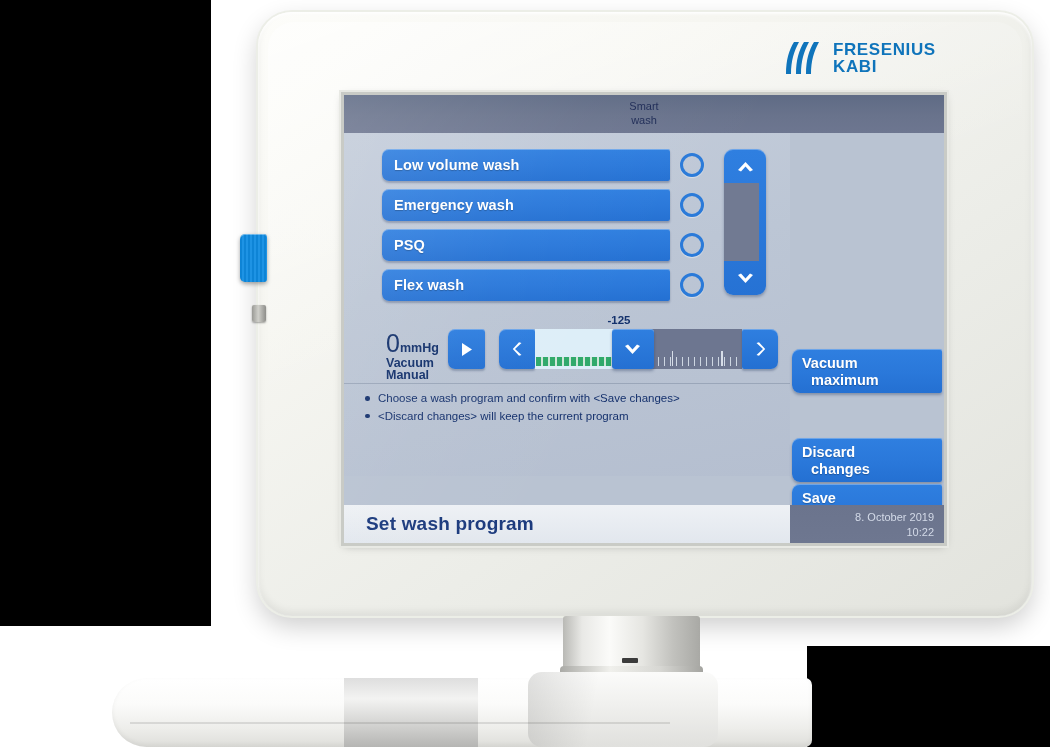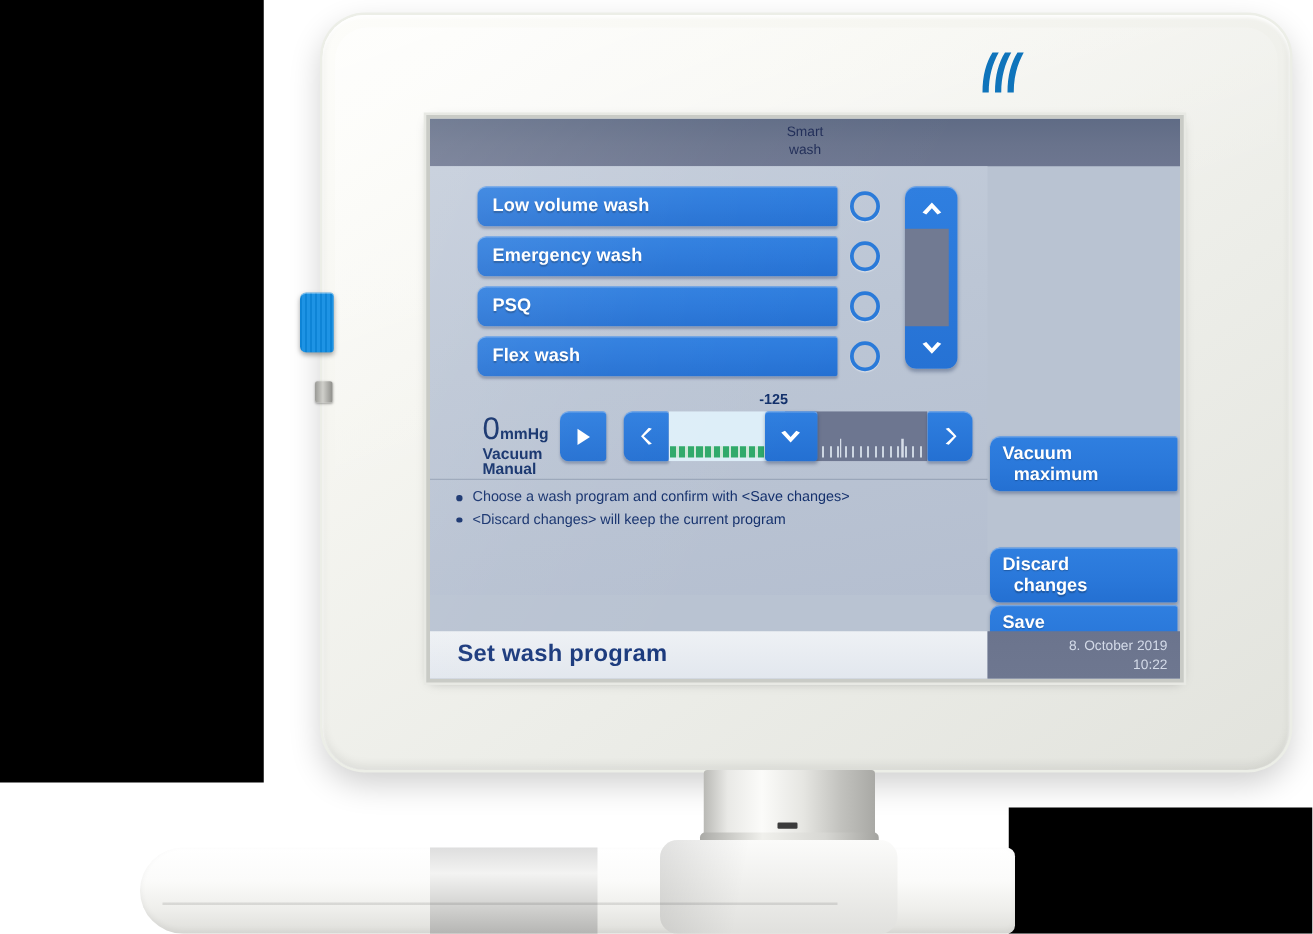--- a/index.html
+++ b/index.html
@@ -270,20 +270,24 @@
 
   <div id="side-tab"></div>
   <div id="side-connector"></div>
 
   <div id="logo">
     <svg id="logo-mark" viewBox="0 0 40 36">
       <path d="M4 34 C4 20 7 10 12 2 L17 2 C12 11 9 21 9 34 Z" fill="#0f74bb"></path>
       <path d="M14 34 C14 20 17 10 22 2 L27 2 C22 11 19 21 19 34 Z" fill="#0f74bb"></path>
       <path d="M24 34 C24 20 27 10 32 2 L37 2 C32 11 29 21 29 34 Z" fill="#0f74bb"></path>
     </svg>
+    <div id="logo-text">
+      <div>FRESENIUS</div>
+      <div>KABI</div>
+    </div>
   </div>
 
   <div id="screen">
 
     <div id="screen-header">
       <span class="hl">Smart</span>
       <span class="hl">wash</span>
     </div>
 
     <div id="screen-body">

